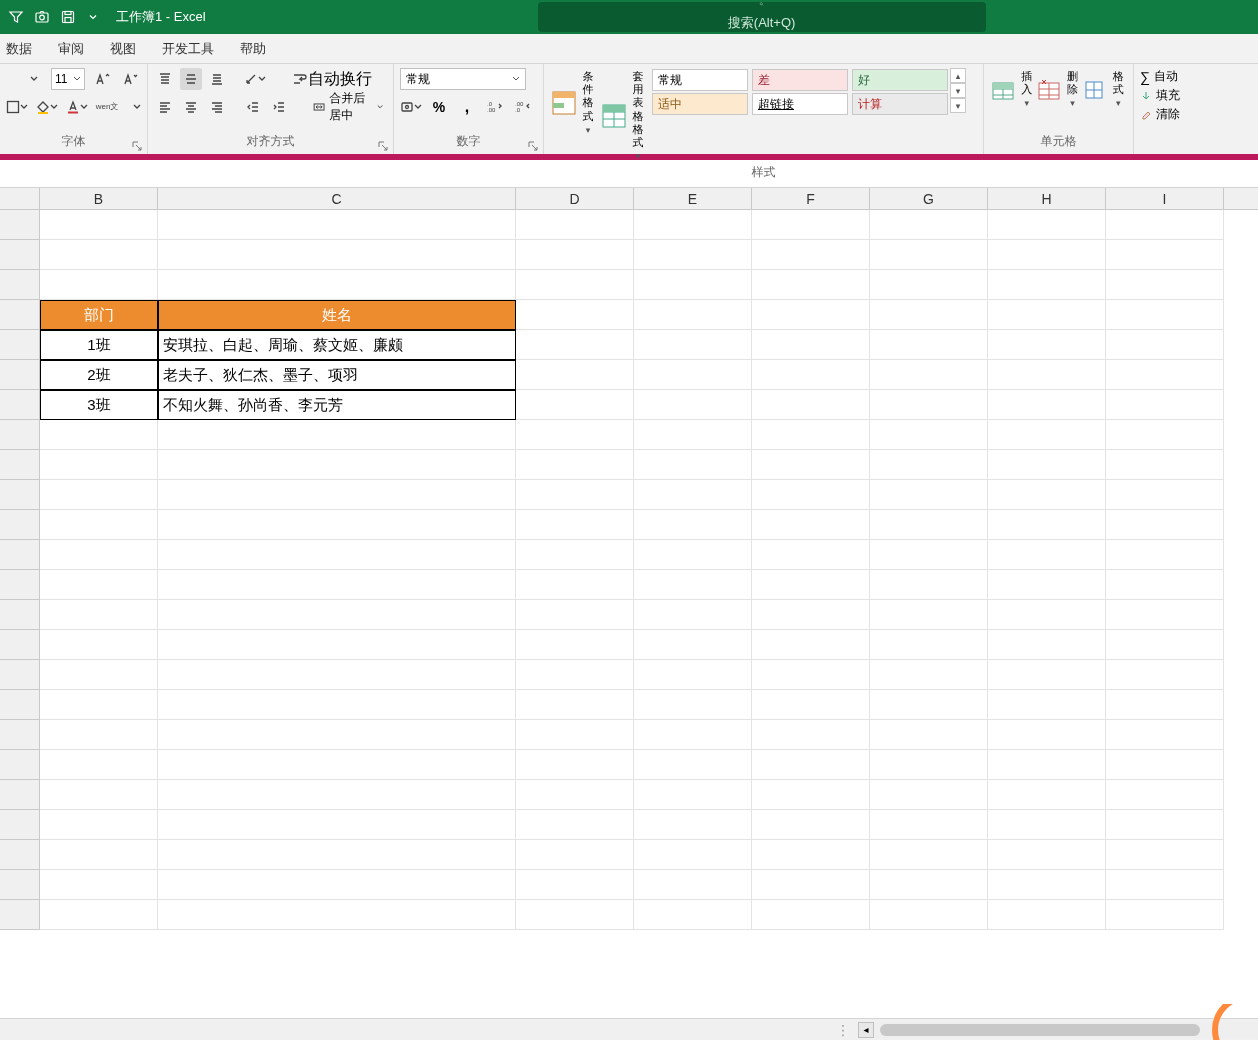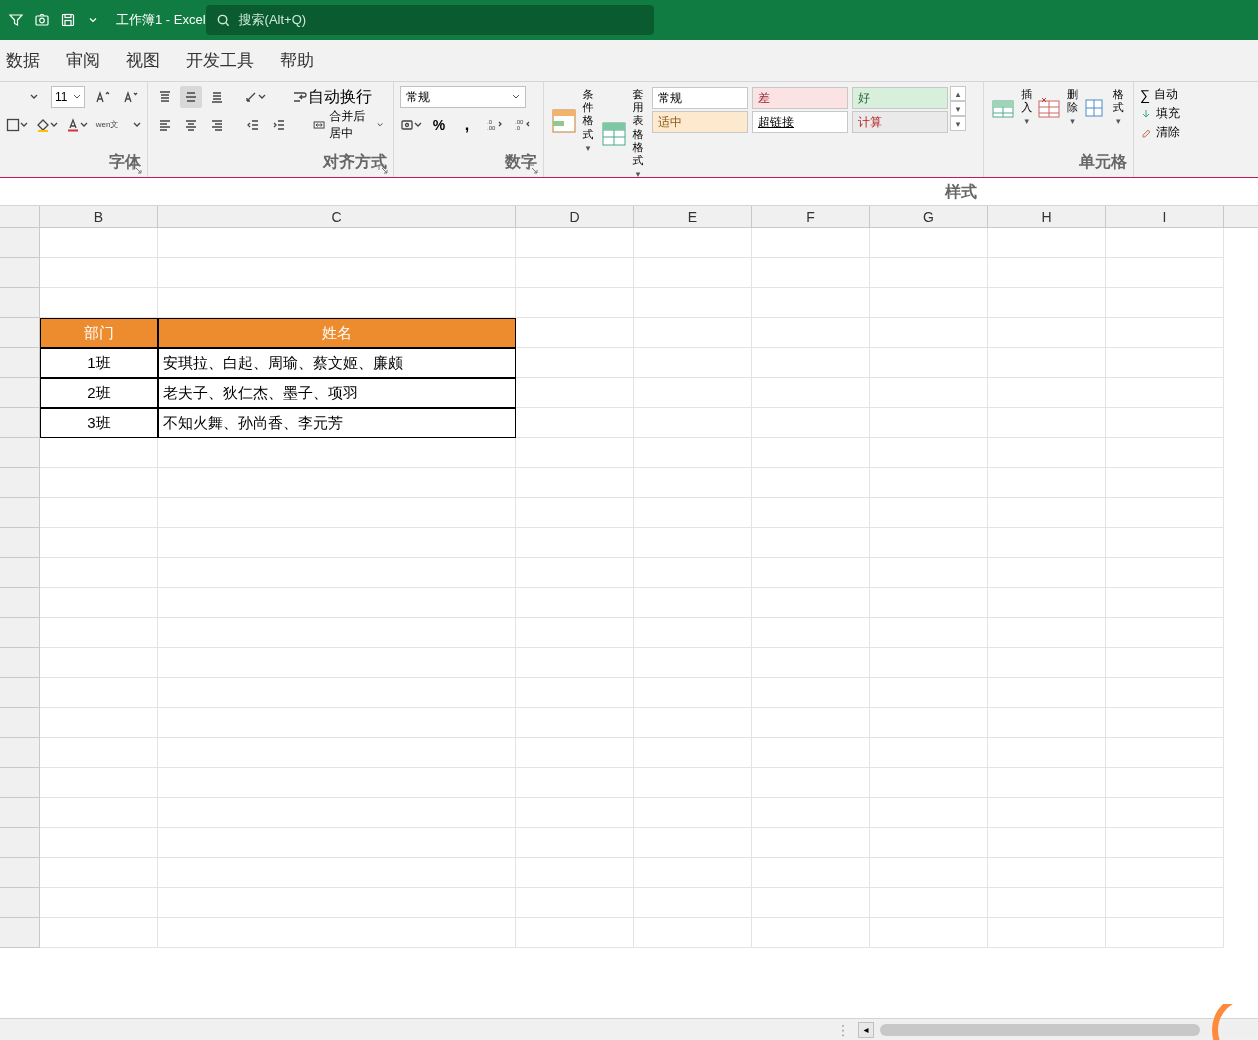--- a/index.html
+++ b/index.html
@@ -1,36 +1,36 @@
 <!DOCTYPE html>
 <html><head>
 <meta charset="utf-8">
 <style>
 * { margin: 0; padding: 0; box-sizing: border-box; font-family: "Microsoft YaHei", "Segoe UI", sans-serif; }
 body { background: #fff; overflow: hidden; width: 1258px; height: 1040px; position: relative; }
 
 
-.titlebar { background: #107c41; height: 40px; display: flex; align-items: center; padding: 0 6px; }
+.titlebar { background: #107c41; height: 34px; display: flex; align-items: center; padding: 0 6px; gap: 32px; }
 .tb-left { display: flex; align-items: center; gap: 6px; }
 .tb-icon { width: 20px; height: 20px; display: flex; align-items: center; justify-content: center; cursor: pointer; }
 .tb-icon svg { stroke: #fff; fill: none; stroke-width: 1.2; }
 .tb-chev { width: 18px; height: 20px; display:flex;align-items:center;justify-content:center;cursor:pointer;}
 .tb-title { color: #fff; font-size: 13px; margin-left: 8px; }
-.searchbox { background: #0a5c30; height: 30px; width: 448px; border-radius: 4px; display: flex; align-items: center; padding: 0 10px; gap: 8px; }
+.searchbox { margin-left: 300px; background: #0a5c30; height: 30px; width: 448px; border-radius: 4px; display: flex; align-items: center; padding: 0 10px; gap: 8px; flex-direction: column; }
 .searchbox svg { stroke: #cfe8db; fill:none; stroke-width:1.5;}
 .searchbox span { color: #cfe8db; font-size: 13px; }
 
 
-.menutabs { background: #f2f2f2; height: 42px; display: flex; align-items: center; padding: 0 6px; gap: 26px; font-size: 17px; color: #333; border-bottom: 1px solid #d4d4d4; }
+.menutabs { background: #f2f2f2; height: 30px; display: flex; align-items: center; padding: 0 6px; gap: 26px; font-size: 13px; color: #333; border-bottom: 1px solid #d4d4d4; }
 .menutabs .tab { cursor: pointer; }
 
 
-.ribbon { background: #f2f2f2; height: 96px; display: flex; border-bottom: 1px solid #be185d; position: relative; }
+.ribbon { background: #f2f2f2; height: 96px; display: flex; border-bottom: 6px solid #be185d; position: relative; }
 .group { border-right: 1px solid #d9d9d9; padding: 4px 6px 2px 6px; display: flex; flex-direction: column; justify-content: space-between; position: relative; }
-.group-label { text-align: right; font-size: 16px; color: #666; padding-bottom: 2px; font-weight: bold; }
+.group-label { text-align: center; font-size: 12px; color: #666; padding-bottom: 2px; }
 .dlaunch { position:absolute; right:2px; bottom:2px; width:14px; height:14px; cursor:pointer; }
 .dlaunch svg { stroke:#777; fill:none; stroke-width:1;}
 .btnrow { display: flex; align-items: center; gap: 4px; }
 .rb { height: 22px; min-width: 22px; display: flex; align-items: center; justify-content: center; cursor: pointer; border-radius:2px; }
 .rb svg { stroke:#444; fill:none; stroke-width:1.3; }
 .rb.sel { background:#d8d8d8;}
 .fontsize { width: 34px; height:22px; border:1px solid #c0c0c0; background:#fff; font-size:12px; padding:0 3px; display:flex;align-items:center;justify-content:space-between;}
 .numfmt { width:126px; height:22px; border:1px solid #c0c0c0; background:#fff; font-size:12px; padding:0 5px; display:flex;align-items:center;justify-content:space-between;}
 .bigbtn { width:46px; display:flex; flex-direction:row; align-items:center; gap:2px; cursor:pointer; padding:2px 0;}
 .bigbtn .bicon { width:30px;height:30px;display:flex;align-items:center;justify-content:center;}

